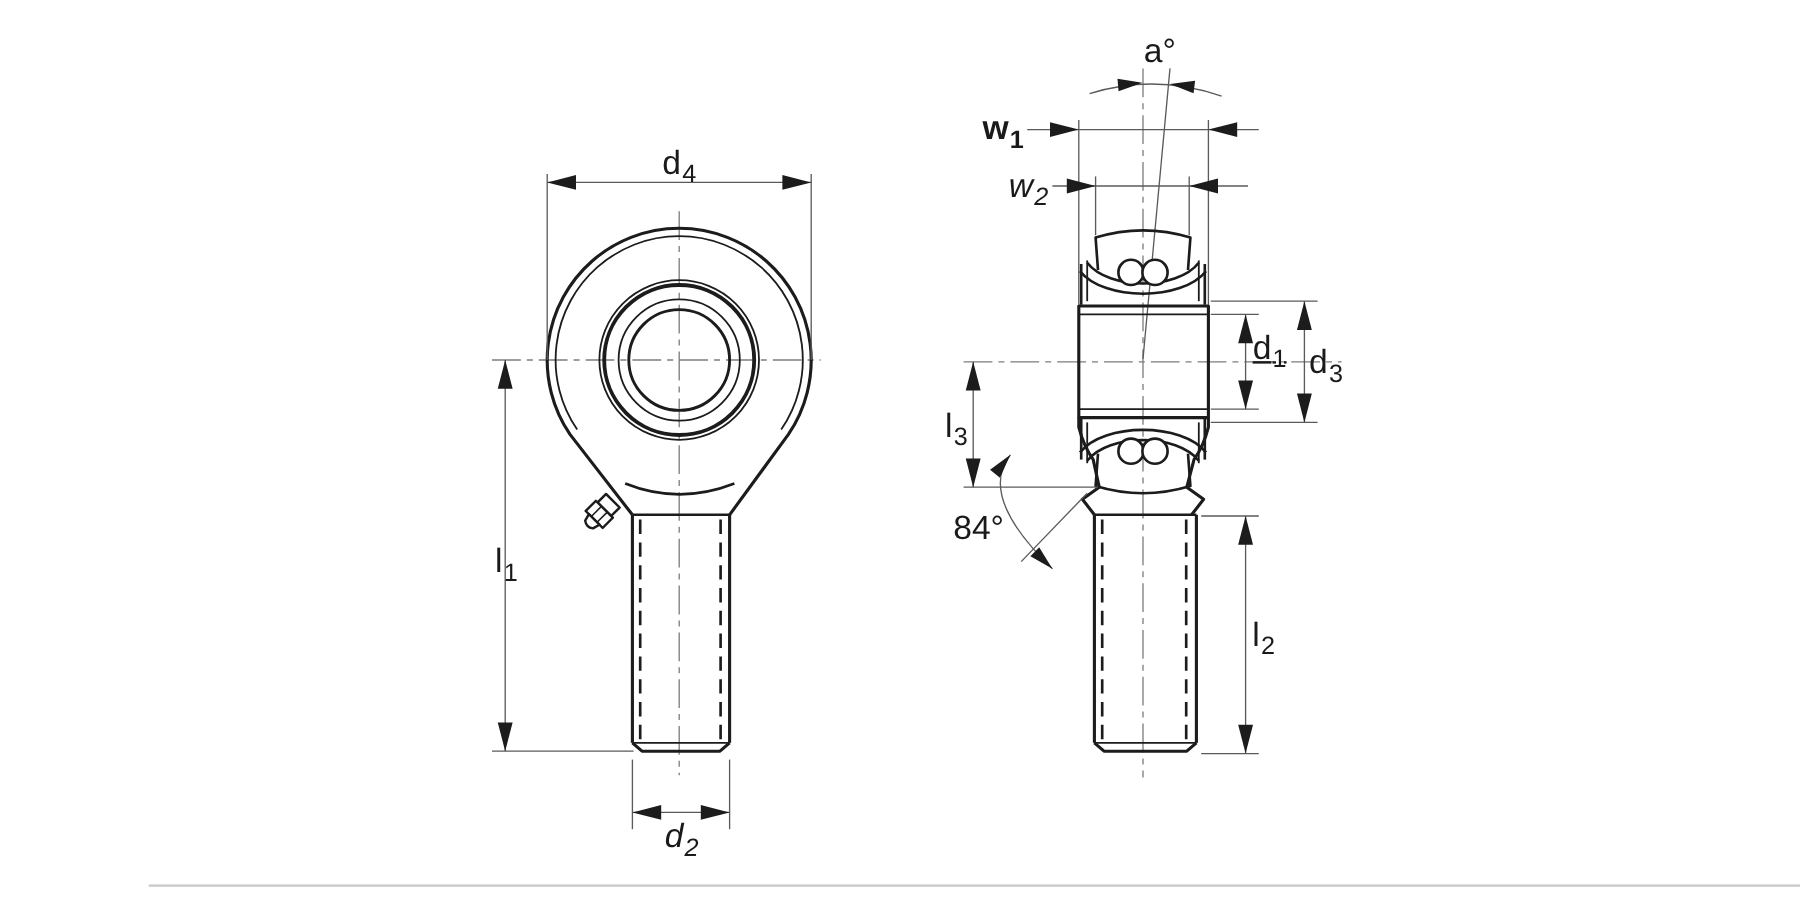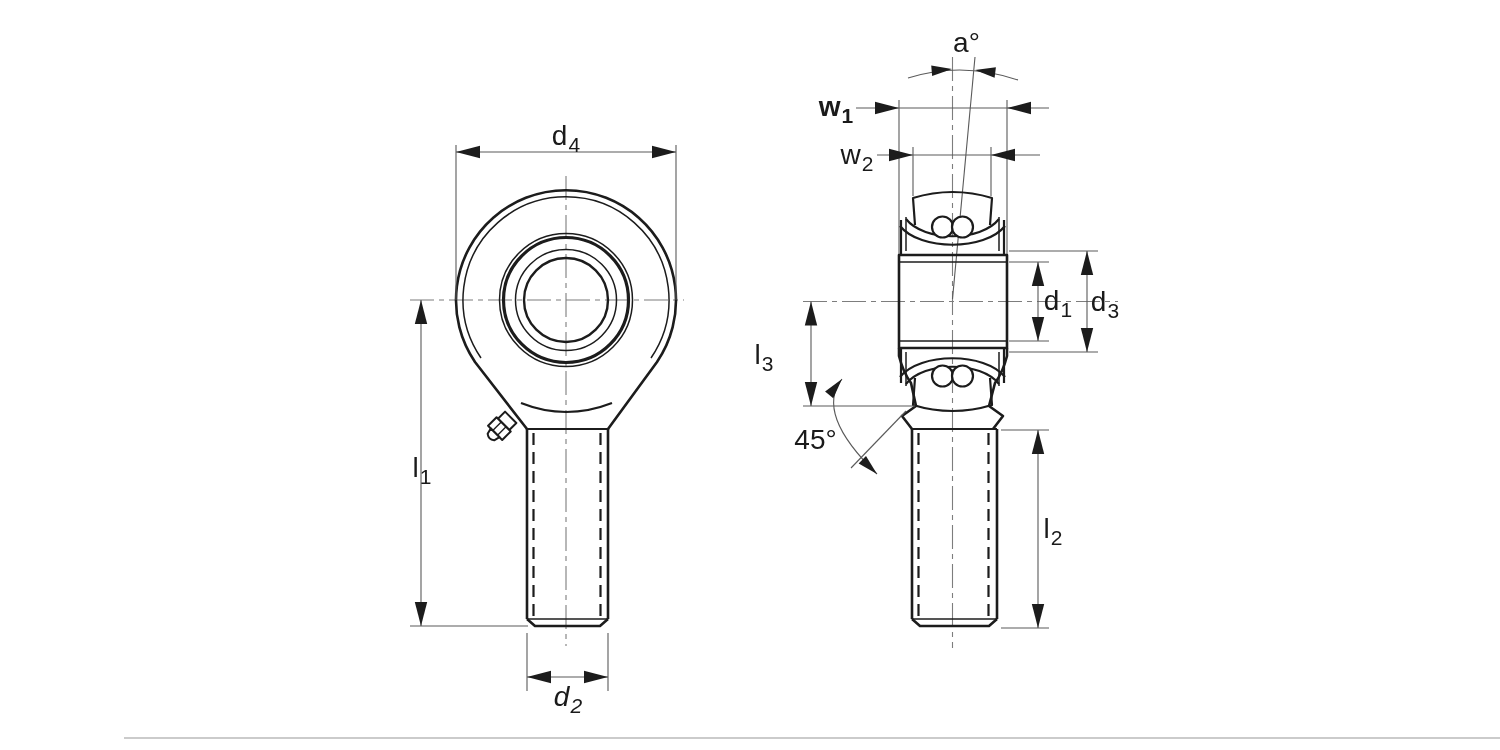--- a/index.html
+++ b/index.html
@@ -193,22 +193,22 @@
       <use href="#arr" class="arr" transform="translate(1038,628) rotate(90)"></use>
     </g>
   </g>
 </svg>
 
 <div class="lbl" style="left:566px;top:136px;text-align:center;"><span>d</span><span class="sub">4</span></div>
 <div class="lbl" style="left:422px;top:468px;"><span>l</span><span class="sub">1</span></div>
 <div class="lbl" style="left:568px;top:697px;font-style:italic;"><span>d</span><span class="sub">2</span></div>
 <div class="lbl" style="left:967px;top:43px;"><span>a°</span><span class="sub"></span></div>
 <div class="lbl" style="left:836px;top:107px;font-weight:bold;"><span>w</span><span class="sub">1</span></div>
-<div class="lbl" style="left:857px;top:155px;"><span>w</span><span class="sub">2</span></div>
-<div class="lbl" style="left:1058px;top:301px;"><span>d</span><span class="sub">1</span></div>
+<div class="lbl" style="left:857px;top:155px;font-style:italic;"><span>w</span><span class="sub">2</span></div>
+<div class="lbl" style="left:1058px;top:290px;text-decoration:underline;"><span>d</span><span class="sub">1</span></div>
 <div class="lbl" style="left:1105px;top:302px;"><span>d</span><span class="sub">3</span></div>
-<div class="lbl" style="left:764px;top:355px;"><span>l</span><span class="sub">3</span></div>
-<div class="lbl" style="left:816px;top:440px;"><span>45°</span><span class="sub"></span></div>
+<div class="lbl" style="left:797px;top:355px;"><span>l</span><span class="sub">3</span></div>
+<div class="lbl" style="left:816px;top:440px;"><span>84°</span><span class="sub"></span></div>
 <div class="lbl" style="left:1053px;top:529px;"><span>l</span><span class="sub">2</span></div>
 
 <div class="bottom-rule"></div>
 
 </div>
 
 </body></html>

